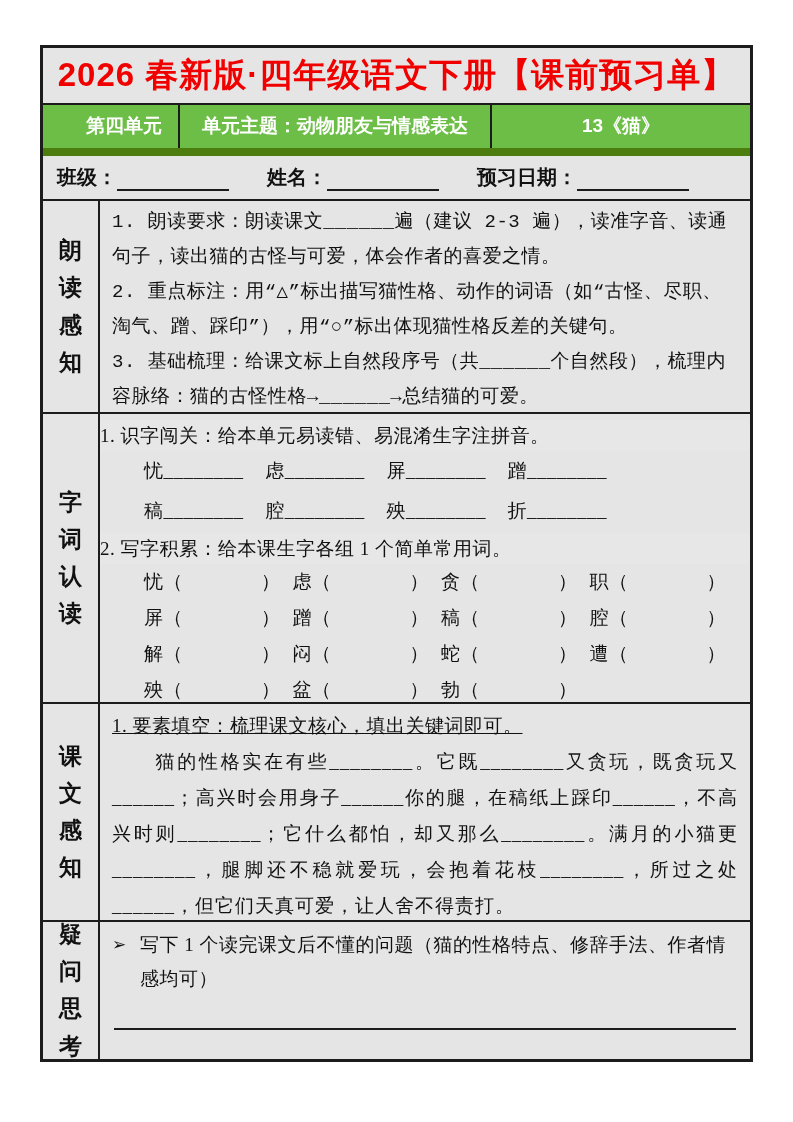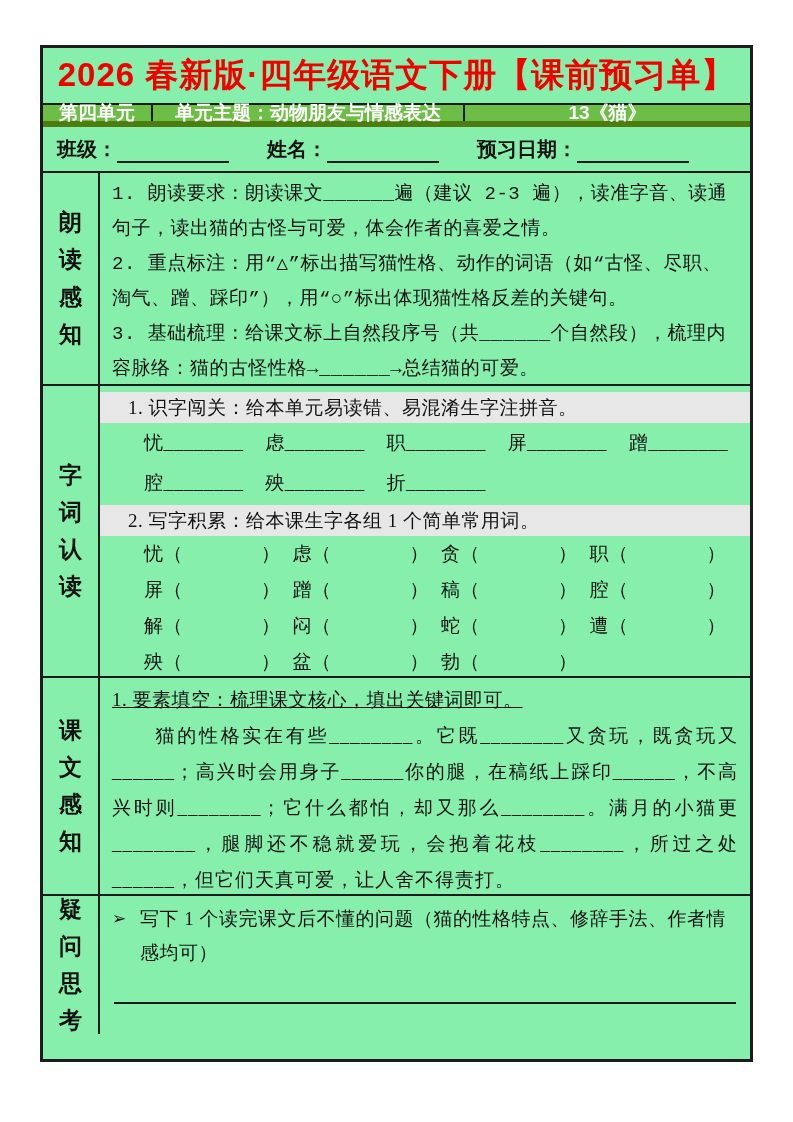--- a/index.html
+++ b/index.html
@@ -1,38 +1,38 @@
 <!DOCTYPE html>
 <html><head>
 <meta charset="utf-8">
 <style>
   * { margin:0; padding:0; box-sizing:border-box; }
   html,body { width:793px; height:1122px; background:#ffffff; }
   body { position:relative; font-family:"Liberation Serif", serif; color:#111; }
 
   .sheet {
     position:absolute; left:40px; top:45px; width:713px; height:1017px;
-    border:3px solid #1c1c1c; background:#86efac;
+    border:3px solid #1c1c1c; background:#e5e5e5;
     display:flex; flex-direction:column;
   }
 
   
   .title-row {
     height:57px; border-bottom:2px solid #1c1c1c;
     display:flex; align-items:center; justify-content:center;
     font-family:"Liberation Sans", sans-serif; font-weight:bold;
     font-size:33px; letter-spacing:1px; color:#f10000; white-space:nowrap;
   }
 
   
   .unit-row {
-    height:22px; border-bottom:6px solid #4d7c0f;
+    height:51px; border-bottom:8px solid #4d7c0f;
     background:#6cbe46; display:flex;
     font-family:"Liberation Sans", sans-serif; font-weight:bold;
-    font-size:19px; color:#ffffff;
+    font-size:19px; color:#ffffff;padding-left:27px;
   }
   .unit-cell { display:flex; align-items:center; justify-content:center; }
   .unit-cell.c1 { width:110px; border-right:2px solid #1c1c1c; }
   .unit-cell.c2 { width:312px; border-right:2px solid #1c1c1c; }
   .unit-cell.c3 { flex:1; }
 
   
   .info-row {
     height:46px; border-bottom:2px solid #1c1c1c;
     display:flex; align-items:center; padding:0 14px;
@@ -57,21 +57,21 @@
   .sec-content { flex:1; padding:4px 12px 0 12px; font-size:19px; }
 
   .s-langdu { height:213px; }
   .s-zici   { height:292px; }
   .s-kewen  { height:218px; }
   .s-yiwen  { height:138px; }
 
   .s-langdu p { line-height:35px; letter-spacing:0.5px;font-family:Liberation Mono, monospace; }
 
   .band {
-    background:#e7e7e7; margin:2px -12px 0 -12px; padding:0 28px;
+    background:#e7e7e7; margin:2px -12px 0 -12px; padding:0 0;
     line-height:31px; letter-spacing:0.5px;
   }
   .char-grid { display:grid; padding-left:32px; letter-spacing:0.5px; }
   .char-grid.five { grid-template-columns:repeat(5,1fr); line-height:40px;gap:12px; }
   .char-grid.four { grid-template-columns:repeat(4,1fr); line-height:36px; }
   .char-grid span { white-space:pre; }
 
   .s-kewen .heading { line-height:36px; letter-spacing:0.5px;text-decoration:underline; }
   .s-kewen .para { line-height:36px; letter-spacing:1px; text-align:justify; }
 
@@ -122,25 +122,25 @@
 
   <div class="section s-zici">
     <div class="sec-label">
       <span>字词认读</span>
     </div>
     <div class="sec-content">
       <div class="band">1. 识字闯关：给本单元易读错、易混淆生字注拼音。</div>
       <div class="char-grid five">
         <span>忧________</span>
         <span>虑________</span>
-        <span>职________</span>
         <span>屏________</span>
         <span>蹭________</span>
       </div>
       <div class="char-grid five">
+        <span>稿________</span>
         <span>腔________</span>
         <span>殃________</span>
         <span>折________</span>
         <span></span>
       </div>
       <div class="band">2. 写字积累：给本课生字各组 1 个简单常用词。</div>
       <div class="char-grid four">
         <span>忧（　　　　）</span>
         <span>虑（　　　　）</span>
         <span>贪（　　　　）</span>

